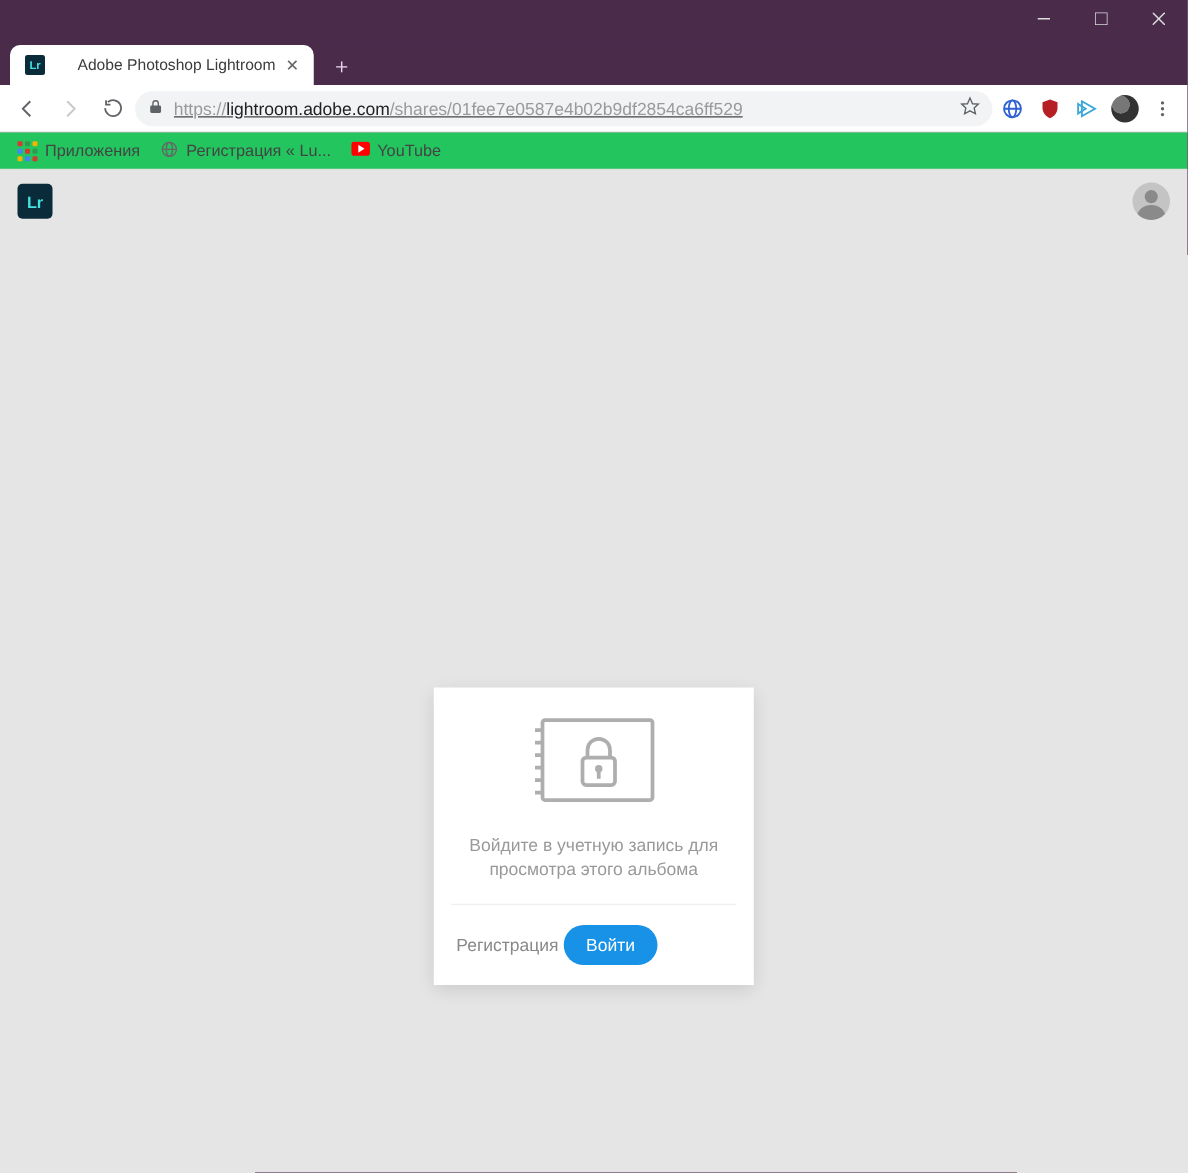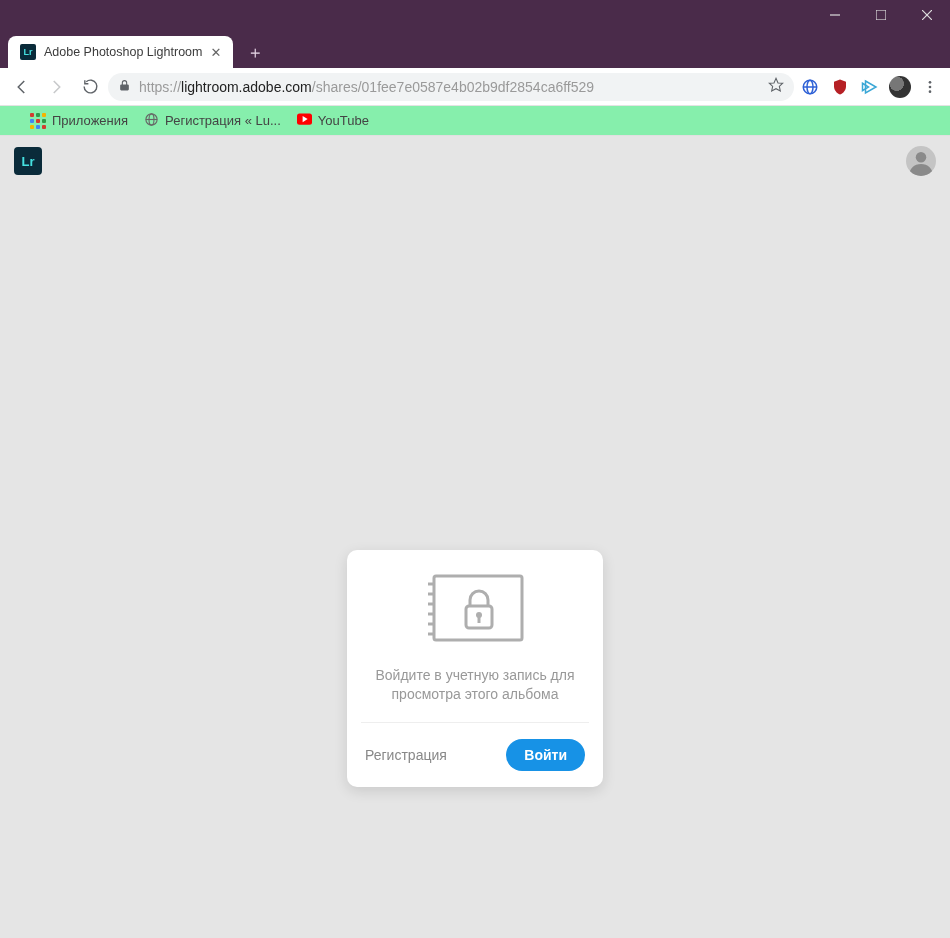--- a/index.html
+++ b/index.html
@@ -8,59 +8,59 @@
 
 .win { display: flex; flex-direction: column; width: 950px; height: 938px; }
 .titlebar { height: 34px; background: #4a2b4a; display: flex; align-items: flex-start; justify-content: flex-end; }
 .titlebtn { width: 46px; height: 30px; display: flex; align-items: center; justify-content: center; color: #ddd; font-size: 10px; }
 .titlebtn svg { stroke: #ddd; fill: none; }
 
 
 .tabrow { height: 34px; background: #4a2b4a; display: flex; align-items: flex-end; padding-left: 8px; }
 .tab { display: flex; align-items: center; gap: 8px; background: #fff; color: #3b3b3b; font-size: 12.5px; padding: 0 12px; height: 32px; border-top-left-radius: 8px; border-top-right-radius: 8px; min-width: 200px; }
 .tab .favicon { width: 16px; height: 16px; background: #0a2b3a; color: #45e0e0; font-size: 9px; font-weight: bold; display: flex; align-items: center; justify-content: center; border-radius: 2px; }
-.tab .tabtitle { flex: 1; white-space: nowrap; overflow: hidden; text-overflow: ellipsis; }
+.tab .tabtitle { flex: 1; white-space: nowrap; overflow: hidden; text-overflow: ellipsis; margin-left: 18px; }
 .tab .tabx { font-size: 13px; color: #666; }
 .newtab { width: 28px; height: 28px; display: flex; align-items: center; justify-content: center; color: #e7d6e7; font-size: 17px; margin-left: 8px; margin-bottom: 2px; }
 
 
 .addrbar { height: 38px; background: #fff; display: flex; align-items: center; padding: 0 6px; gap: 2px; border-bottom: 1px solid #e3e3e3; }
 .navbtn { width: 32px; height: 32px; display: flex; align-items: center; justify-content: center; color: #5f6368; border-radius: 50%; }
 .navbtn.disabled { opacity: .35; }
 .urlfield { flex: 1; display: flex; align-items: center; gap: 8px; height: 28px; background: #f1f3f4; border-radius: 14px; padding: 0 10px; font-size: 14px; color: #444; }
 .urlfield .lock { color: #5f6368; }
-.urlfield .urltext { flex: 1; white-space: nowrap; overflow: hidden; }
+.urlfield .urltext { flex: 1; white-space: nowrap; overflow: hidden; text-decoration: underline; }
 .urlfield .urltext .proto { color: #9a9a9a; }
 .urlfield .urltext .host { color: #222; }
 .urlfield .urltext .path { color: #9a9a9a; }
 .exticon { width: 28px; height: 28px; display: flex; align-items: center; justify-content: center; border-radius: 50%; font-size: 15px; }
 .menuicon { color: #5f6368; }
 .avatar-sm { width: 22px; height: 22px; border-radius: 50%; background: radial-gradient(circle at 35% 35%, #777 0 35%, #333 36% 100%); }
 
 
-.bmbar { height: 30px; background: #86efac; display: flex; align-items: center; gap: 4px; padding: 0 24px; font-size: 13px; color: #444; border-bottom: 1px solid #e0e0e0; }
+.bmbar { height: 30px; background: #22c55e; display: flex; align-items: center; gap: 4px; padding: 0 8px; font-size: 13px; color: #444; border-bottom: 1px solid #e0e0e0; }
 .bm { display: flex; align-items: center; gap: 6px; padding: 0 6px; height: 100%; white-space: nowrap; }
 .apps-icon { width:16px; height:16px; display:grid; grid-template-columns:repeat(3,4px); grid-template-rows:repeat(3,4px); gap:2px; }
 .apps-icon span { width:4px; height:4px; border-radius:1px; }
 
 
 .page { flex: 1; background: #e5e5e5; position: relative; overflow: hidden; }
 .pagehdr { display: flex; align-items: center; justify-content: space-between; padding: 10px 14px; }
 .lrlogo { width: 28px; height: 28px; background: #0a2b3a; color: #45e0e0; font-weight: bold; font-size: 13px; display: flex; align-items: center; justify-content: center; border-radius: 4px; }
 .avatar-lg { width: 30px; height: 30px; border-radius: 50%; background: #c4c4c4; display: flex; align-items: center; justify-content: center; overflow: hidden; }
 .avatar-lg svg { width: 30px; height: 30px; }
 
 
-.card { position: absolute; left: 50%; top: 414px; transform: translate(-50%, 0); width: 256px; background: #fff; border-radius: 10px; box-shadow: 0 4px 14px rgba(0,0,0,.12); padding: 20px 18px 16px; text-align: center; }
+.card { position: absolute; left: 50%; top: 414px; transform: translate(-50%, 0); width: 256px; background: #fff; border-radius: 0; box-shadow: 0 4px 14px rgba(0,0,0,.12); padding: 20px 18px 16px; text-align: center; }
 .card .albumicon { margin: 0 auto 16px; }
 .card .msg { color: #999; font-size: 14px; line-height: 1.35; margin-bottom: 18px; }
 .card hr { border: none; border-top: 1px solid #eee; margin: 0 -4px 16px; }
-.card .btnrow { display: flex; justify-content: space-between; align-items: center; gap: 4px; }
+.card .btnrow { display: flex; justify-content: flex-start; align-items: center; gap: 4px; }
 .linkbtn { color: #888; font-size: 14px; background: none; border: none; cursor: pointer; }
-.primarybtn { background: #1792e6; color: #fff; font-size: 14px; border: none; border-radius: 18px; padding: 8px 18px; cursor: pointer; font-weight: 700; }
+.primarybtn { background: #1792e6; color: #fff; font-size: 14px; border: none; border-radius: 18px; padding: 8px 18px; cursor: pointer; font-weight: 400; }
 </style>
 </head>
 <body>
 
 <div class="win">
 
   <div class="titlebar">
     <div class="titlebtn">
       <svg width="10" height="10">
           <line x1="0" y1="5" x2="10" y2="5" stroke-width="1.2"></line>

